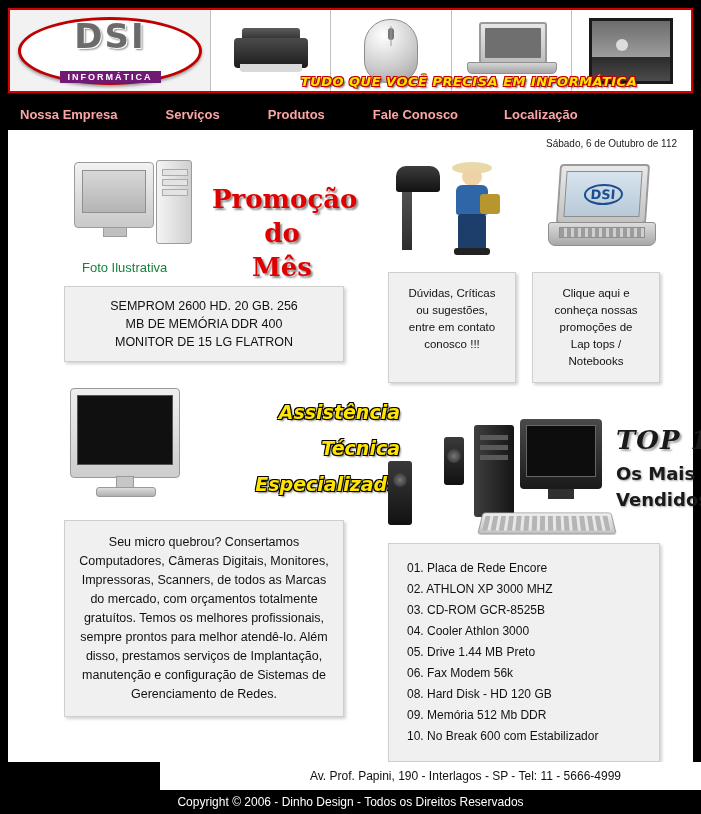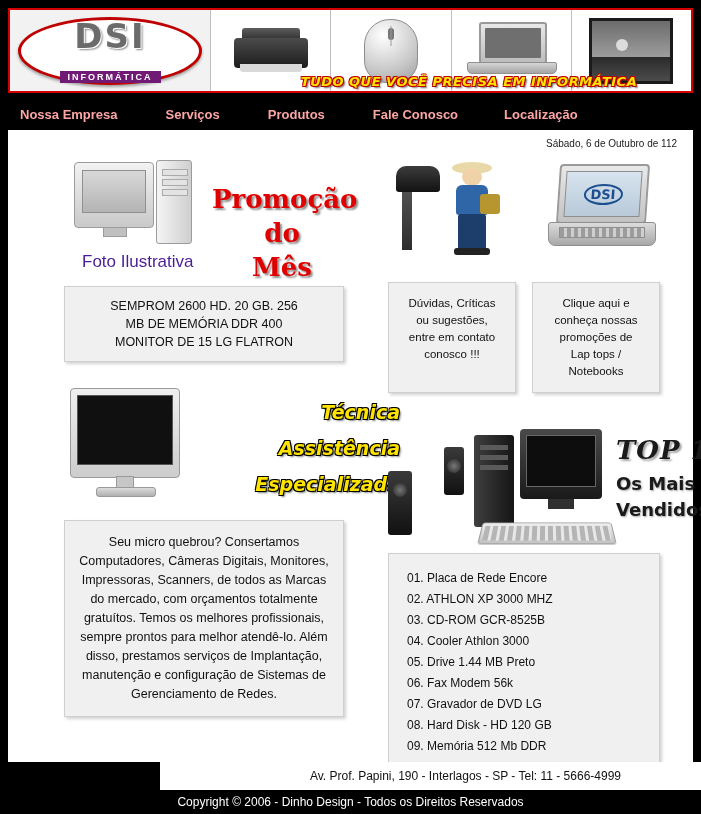--- a/index.html
+++ b/index.html
@@ -267,23 +267,23 @@
   }
   .desktop-pc .tower .bay {
     position:absolute; left:5px; width:24px; height:5px;
     background:#e3e3e3; border:1px solid #aaa;
   }
   .desktop-pc .tower .b1 { top:8px; }
   .desktop-pc .tower .b2 { top:18px; }
   .desktop-pc .tower .b3 { top:28px; }
 
   .foto-caption {
-    margin-top: 4px;
-    font-size: 17px;
-    color: #4c1d95;
+    margin-top: 12px;
+    font-size: 13px;
+    color: #15803d;
     padding-left: 18px;
   }
 
   .promo-text {
     position: absolute;
     left: 148px;
     top: 22px;
     width: 140px;
     text-align: center;
     font-family: "DejaVu Serif", serif;
@@ -429,21 +429,21 @@
   }
   .notebook-img .deck .kb {
     position:absolute; left:10px; top:4px; right:10px; height:9px;
     background: repeating-linear-gradient(90deg,#9c9c9c 0 4px,#cfcfcf 4px 7px);
     border:1px solid #8e8e8e;
   }
 
   .right-boxes {
     display: flex;
     gap: 16px;
-    margin-top: 16px;
+    margin-top: 6px;
   }
   .right-box {
     flex: 1 1 0;
     background: #f0f0f0;
     border: 1px solid #cfcfcf;
     box-shadow: 2px 2px 3px rgba(0,0,0,.18);
     padding: 12px 8px;
     text-align: center;
     font-size: 11.5px;
     line-height: 17px;
@@ -659,22 +659,22 @@
 
       <div style="position:relative;height:124px;margin-top:26px;">
         <div class="lcd">
           <div class="panel">
               <div class="screen"></div>
             </div>
           <div class="neck"></div>
           <div class="foot"></div>
         </div>
         <div class="assist-text">
+          <div>Assistência</div>
           <div>Técnica</div>
-          <div>Assistência</div>
           <div>Especializada</div>
         </div>
       </div>
 
       <div class="assist-body">Seu micro quebrou? Consertamos Computadores, Câmeras Digitais, Monitores, Impressoras, Scanners, de todos as Marcas do mercado, com orçamentos totalmente gratuítos. Temos os melhores profissionais, sempre prontos para melhor atendê-lo. Além disso, prestamos serviços de Implantação, manutenção e configuração de Sistemas de Gerenciamento de Redes.</div>
 
     </div>
 
     <div class="col-right">
 
@@ -746,21 +746,20 @@
         </div>
       </div>
 
       <div class="top10-list">
         <div>01. Placa de Rede Encore</div>
         <div>02. ATHLON XP 3000 MHZ</div>
         <div>03. CD-ROM GCR-8525B</div>
         <div>04. Cooler Athlon 3000</div>
         <div>05. Drive 1.44 MB Preto</div>
         <div>06. Fax Modem 56k</div>
-        <div>07. Gravador de DVD LG</div>
         <div>08. Hard Disk - HD 120 GB</div>
         <div>09. Memória 512 Mb DDR</div>
         <div>10. No Break 600 com Estabilizador</div>
       </div>
 
     </div>
   </div>
 
   <div class="addr">
     <div class="addr-white-left"></div>

